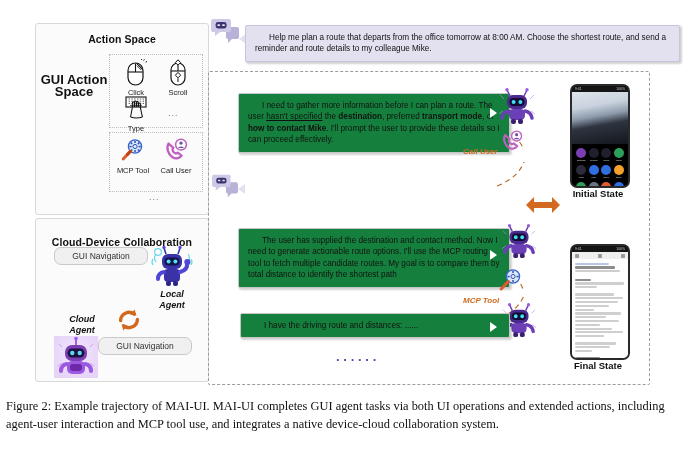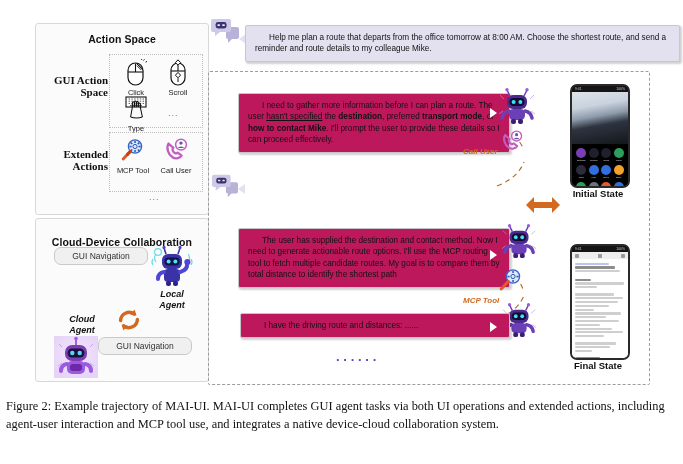--- a/index.html
+++ b/index.html
@@ -9,22 +9,22 @@
 
   .fig{position:absolute;left:0;top:0;width:683px;height:392px;}
 
   
   .panel{position:absolute;background:#fbfbfb;border:1px solid #d8d8d8;border-radius:3px;}
   .panel-title{position:absolute;width:100%;text-align:center;font-weight:bold;
                font-size:10.5px;color:#111;letter-spacing:.1px;}
 
   .dotbox{position:absolute;border:1px dotted #bdbdbd;}
 
-  .rowlabel{position:absolute;font-weight:bold;font-size:11px;color:#111;
-            text-align:right;line-height:12px;font-family:Liberation Serif, serif;}
+  .rowlabel{position:absolute;font-weight:bold;font-size:13px;color:#111;
+            text-align:center;line-height:12px;}
 
   
   .icon-cell{position:absolute;text-align:center;width:44px;}
   .icon-cell .cap{font-size:7.5px;color:#222;margin-top:1px;display:block;
                   font-family:"Liberation Sans",sans-serif;}
   .icon-art{height:30px;display:flex;align-items:center;justify-content:center;}
 
   .ellipsis-small{position:absolute;font-size:9px;color:#777;letter-spacing:1px;}
 
   
@@ -37,21 +37,21 @@
 
   
   .traj{position:absolute;left:208px;top:71px;width:440px;height:312px;
         border:1px dashed #9c9c9c;border-radius:2px;}
 
   
   .bubble{position:absolute;border-radius:2px;padding:6px 9px;
           font-size:8.2px;line-height:11.4px;color:#111;
           box-shadow:1.5px 1.5px 2px rgba(0,0,0,.18);}
   .bubble.user{background:#e3e0ef;border:1px solid #c9c4dd;}
-  .bubble.think{background:#be185d;border:1px solid #c6c6c6;}
+  .bubble.think{background:#15803d;border:1px solid #c6c6c6;}
   .bubble b{font-weight:bold;}
   .bubble .u{text-decoration:underline;}
   .bubble .mail{color:#2a3fdb;text-decoration:underline;font-weight:bold;}
   .indent{display:inline-block;width:14px;}
 
   
   .tail-l{position:absolute;width:0;height:0;border-top:5px solid transparent;
           border-bottom:5px solid transparent;}
   .tail-r{position:absolute;width:0;height:0;border-top:5px solid transparent;
           border-bottom:5px solid transparent;}
@@ -161,24 +161,20 @@
           </g>
         </svg>
       </div>
       <span class="cap">Type</span>
     </div>
 
     <div class="ellipsis-small" style="left:132px;top:84px;">...</div>
 
     <div class="dotbox" style="left:73px;top:108px;width:92px;height:58px;"></div>
 
-    <div class="rowlabel" style="left:4px;top:124px;width:68px;">
-      <span>Extended</span><br>
-      <span>Actions</span>
-    </div>
 
     <div class="icon-cell" style="left:75px;top:111px;">
       <div class="icon-art">
         <svg width="26" height="24" viewBox="0 0 26 24">
           <circle cx="15" cy="8.5" r="6.6" fill="#dbe7fb" stroke="#3a63c8" stroke-width="1.3"></circle>
           <g fill="#2f55b5">
             <circle cx="15" cy="8.5" r="2.1" fill="#dbe7fb" stroke="#2f55b5" stroke-width="1"></circle>
             <rect x="14.3" y="2.8" width="1.5" height="2.2"></rect>
             <rect x="14.3" y="12" width="1.5" height="2.2"></rect>
             <rect x="9.4" y="7.8" width="2.2" height="1.5"></rect>

